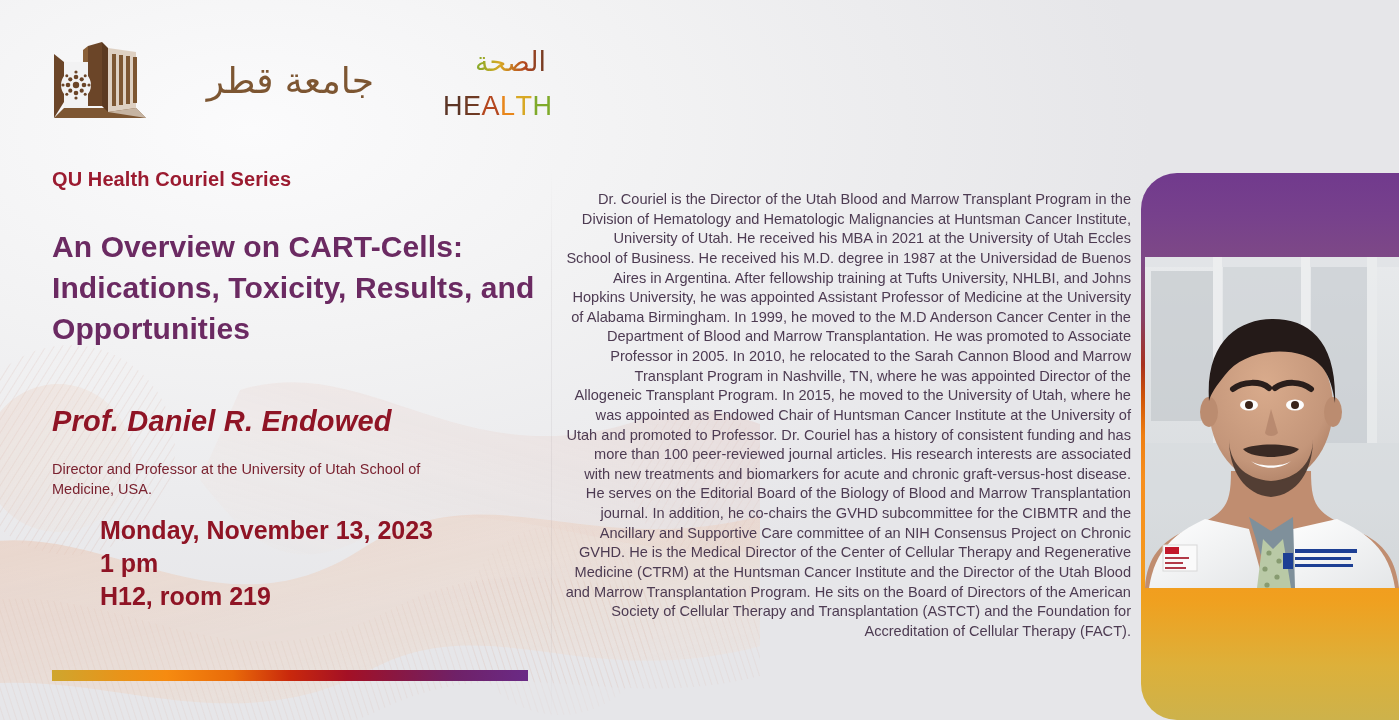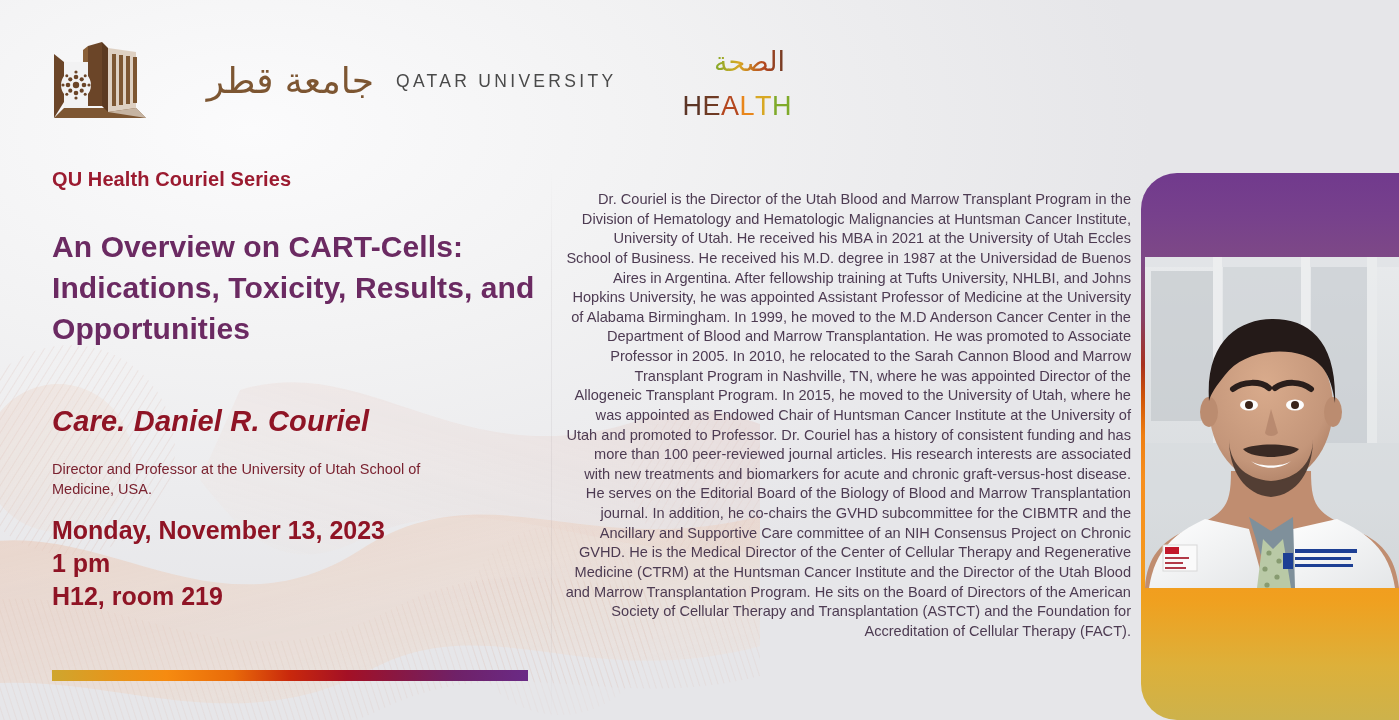--- a/index.html
+++ b/index.html
@@ -39,21 +39,21 @@
   
   .left-col { position:absolute; left:52px; top:168px; width:500px; }
   .series { font-size:20px; font-weight:bold; color:#9b1b30; letter-spacing:.1px; }
   .talk-title {
     margin-top:36px; font-size:30px; font-weight:bold; color:#6b2a62;
     line-height:1.36; letter-spacing:.1px;
   }
   .speaker { margin-top:56px; font-size:29px; font-weight:bold; font-style:italic;
              color:#8f1425; letter-spacing:.2px; }
   .affiliation { margin-top:22px; font-size:14.5px; color:#7a2230; line-height:1.36; max-width:430px; }
-  .when { margin-top:14px; font-size:25px; font-weight:bold; color:#8f1425; line-height:1.33; }
+  .when { margin-top:14px; font-size:25px; font-weight:bold; color:#8f1425; line-height:1.33;margin-left:48px; }
   .grad-bar { position:absolute; left:52px; top:670px; width:476px; height:11px;
     background:linear-gradient(90deg,#cfa62e 0%,#e8941a 14%,#f68b10 24%,#e96a09 38%,
       #c9280c 50%,#a41025 62%,#8a1741 72%,#6f2168 85%,#6a2a86 100%); }
 
   
   .bio-col { position:absolute; left:565px; top:190px; width:566px; }
   .bio-text { font-size:14.6px; line-height:1.345; color:#4d3b52; text-align:right; }
   .bio-divider { position:absolute; left:551px; top:166px; width:1px; height:554px;
                  background:linear-gradient(180deg,rgba(0,0,0,0) 0%,rgba(120,110,120,.10) 20%,
                  rgba(120,110,120,.10) 80%,rgba(0,0,0,0) 100%); }
@@ -145,21 +145,20 @@
           <circle r="1.5" cx="-9.2" cy="9.2"></circle>
             <circle r="1.5" cx="9.2" cy="9.2"></circle>
         </g>
       </g>
     </svg>
 
     <div class="qu-word">
       <svg class="qu-ar" viewBox="0 0 205 46">
         <text x="202" y="35" text-anchor="end" font-size="36" fill="#7d5632" font-family="'DejaVu Sans', sans-serif">جامعة قطر</text>
       </svg>
-      <div class="qu-en">QATAR UNIVERSITY</div>
     </div>
 
     <div class="divider-gap"></div>
 
     <div class="health-lock">
       <svg class="health-ar" viewBox="0 0 100 36">
         <defs>
           <linearGradient id="hargrad" x1="0" y1="0" x2="1" y2="0">
             <stop offset="0%" stop-color="#7faa2a"></stop>
             <stop offset="35%" stop-color="#d8a824"></stop>
@@ -169,21 +168,21 @@
         </defs>
         <text x="98" y="28" text-anchor="end" font-size="27" fill="url(#hargrad)" font-family="'DejaVu Sans', sans-serif">الصحة</text>
       </svg>
       <div class="health-en"><span style="color: rgb(92, 53, 38);">H</span><span style="color: rgb(110, 58, 36);">E</span><span style="color: rgb(180, 71, 31);">A</span><span style="color: rgb(232, 134, 27);">L</span><span style="color: rgb(216, 168, 36);">T</span><span style="color: rgb(127, 170, 42);">H</span></div>
     </div>
   </div>
 
   <div class="left-col">
     <div class="series">QU Health Couriel Series</div>
     <div class="talk-title">An Overview on CART-Cells: Indications, Toxicity, Results, and Opportunities</div>
-    <div class="speaker">Care. Daniel R. Couriel</div>
+    <div class="speaker">Prof. Daniel R. Endowed</div>
     <div class="affiliation">Director and Professor at the University of Utah School of Medicine, USA.</div>
     <div class="when">Monday, November 13, 2023</div>
     <div class="when" style="margin-top:0">1 pm</div>
     <div class="when" style="margin-top:0">H12, room 219</div>
   </div>
 
   <div class="grad-bar"></div>
   <div class="bio-divider"></div>
 
   <div class="bio-col">

